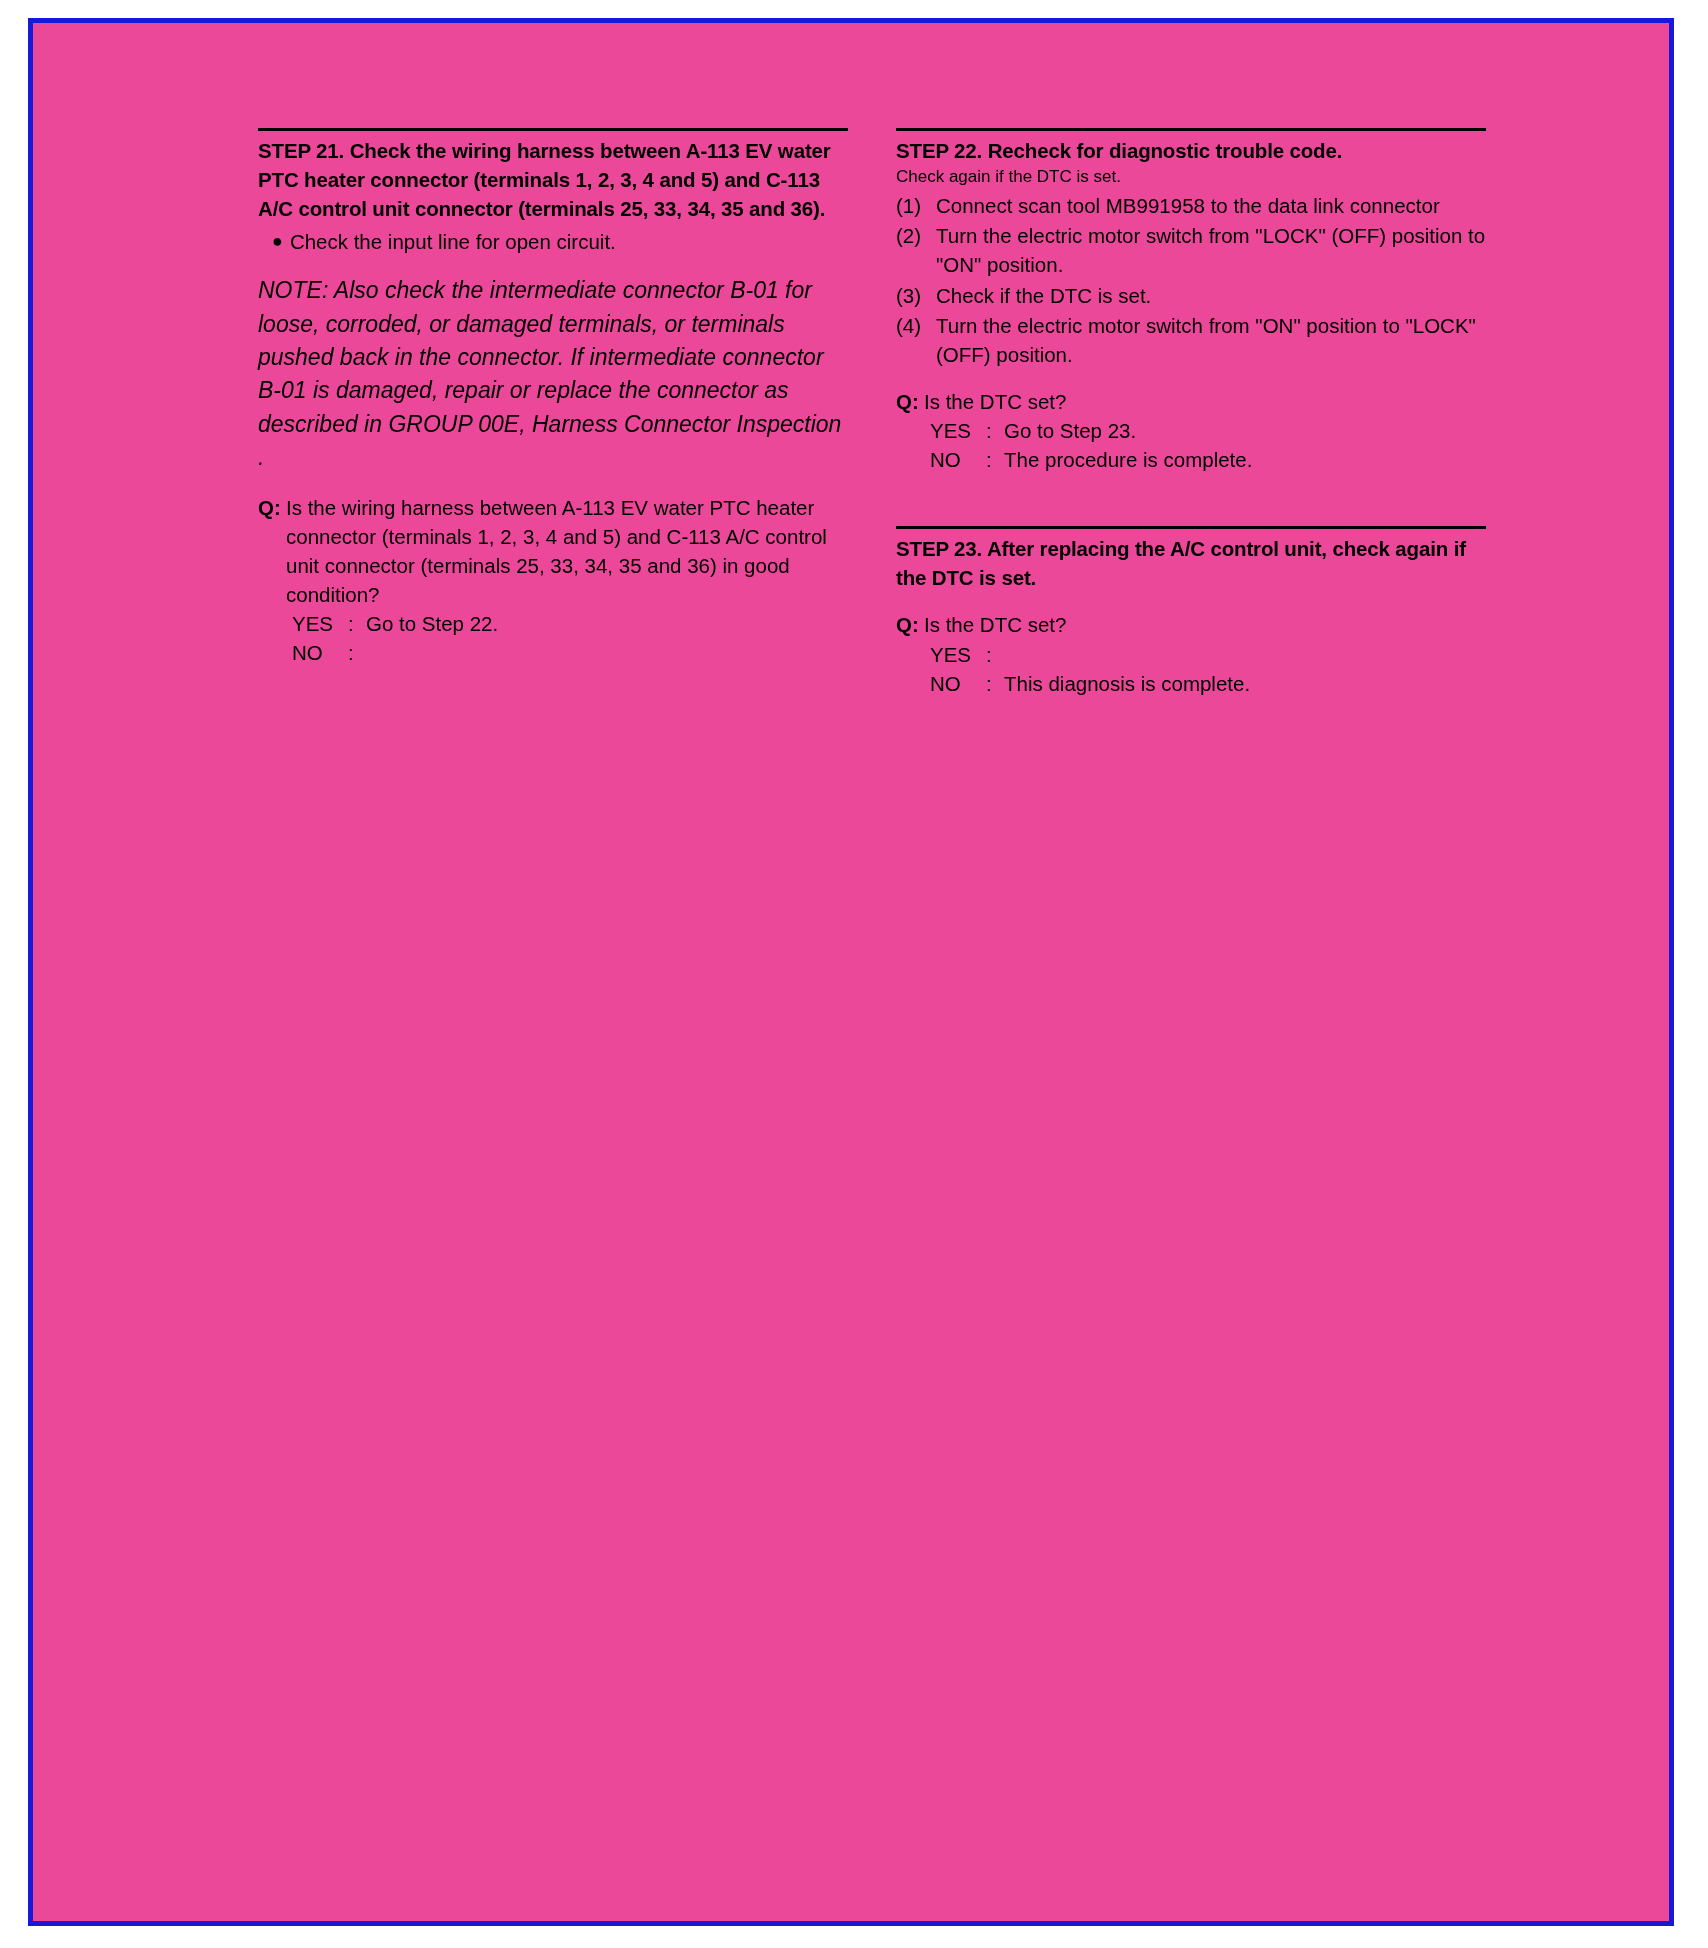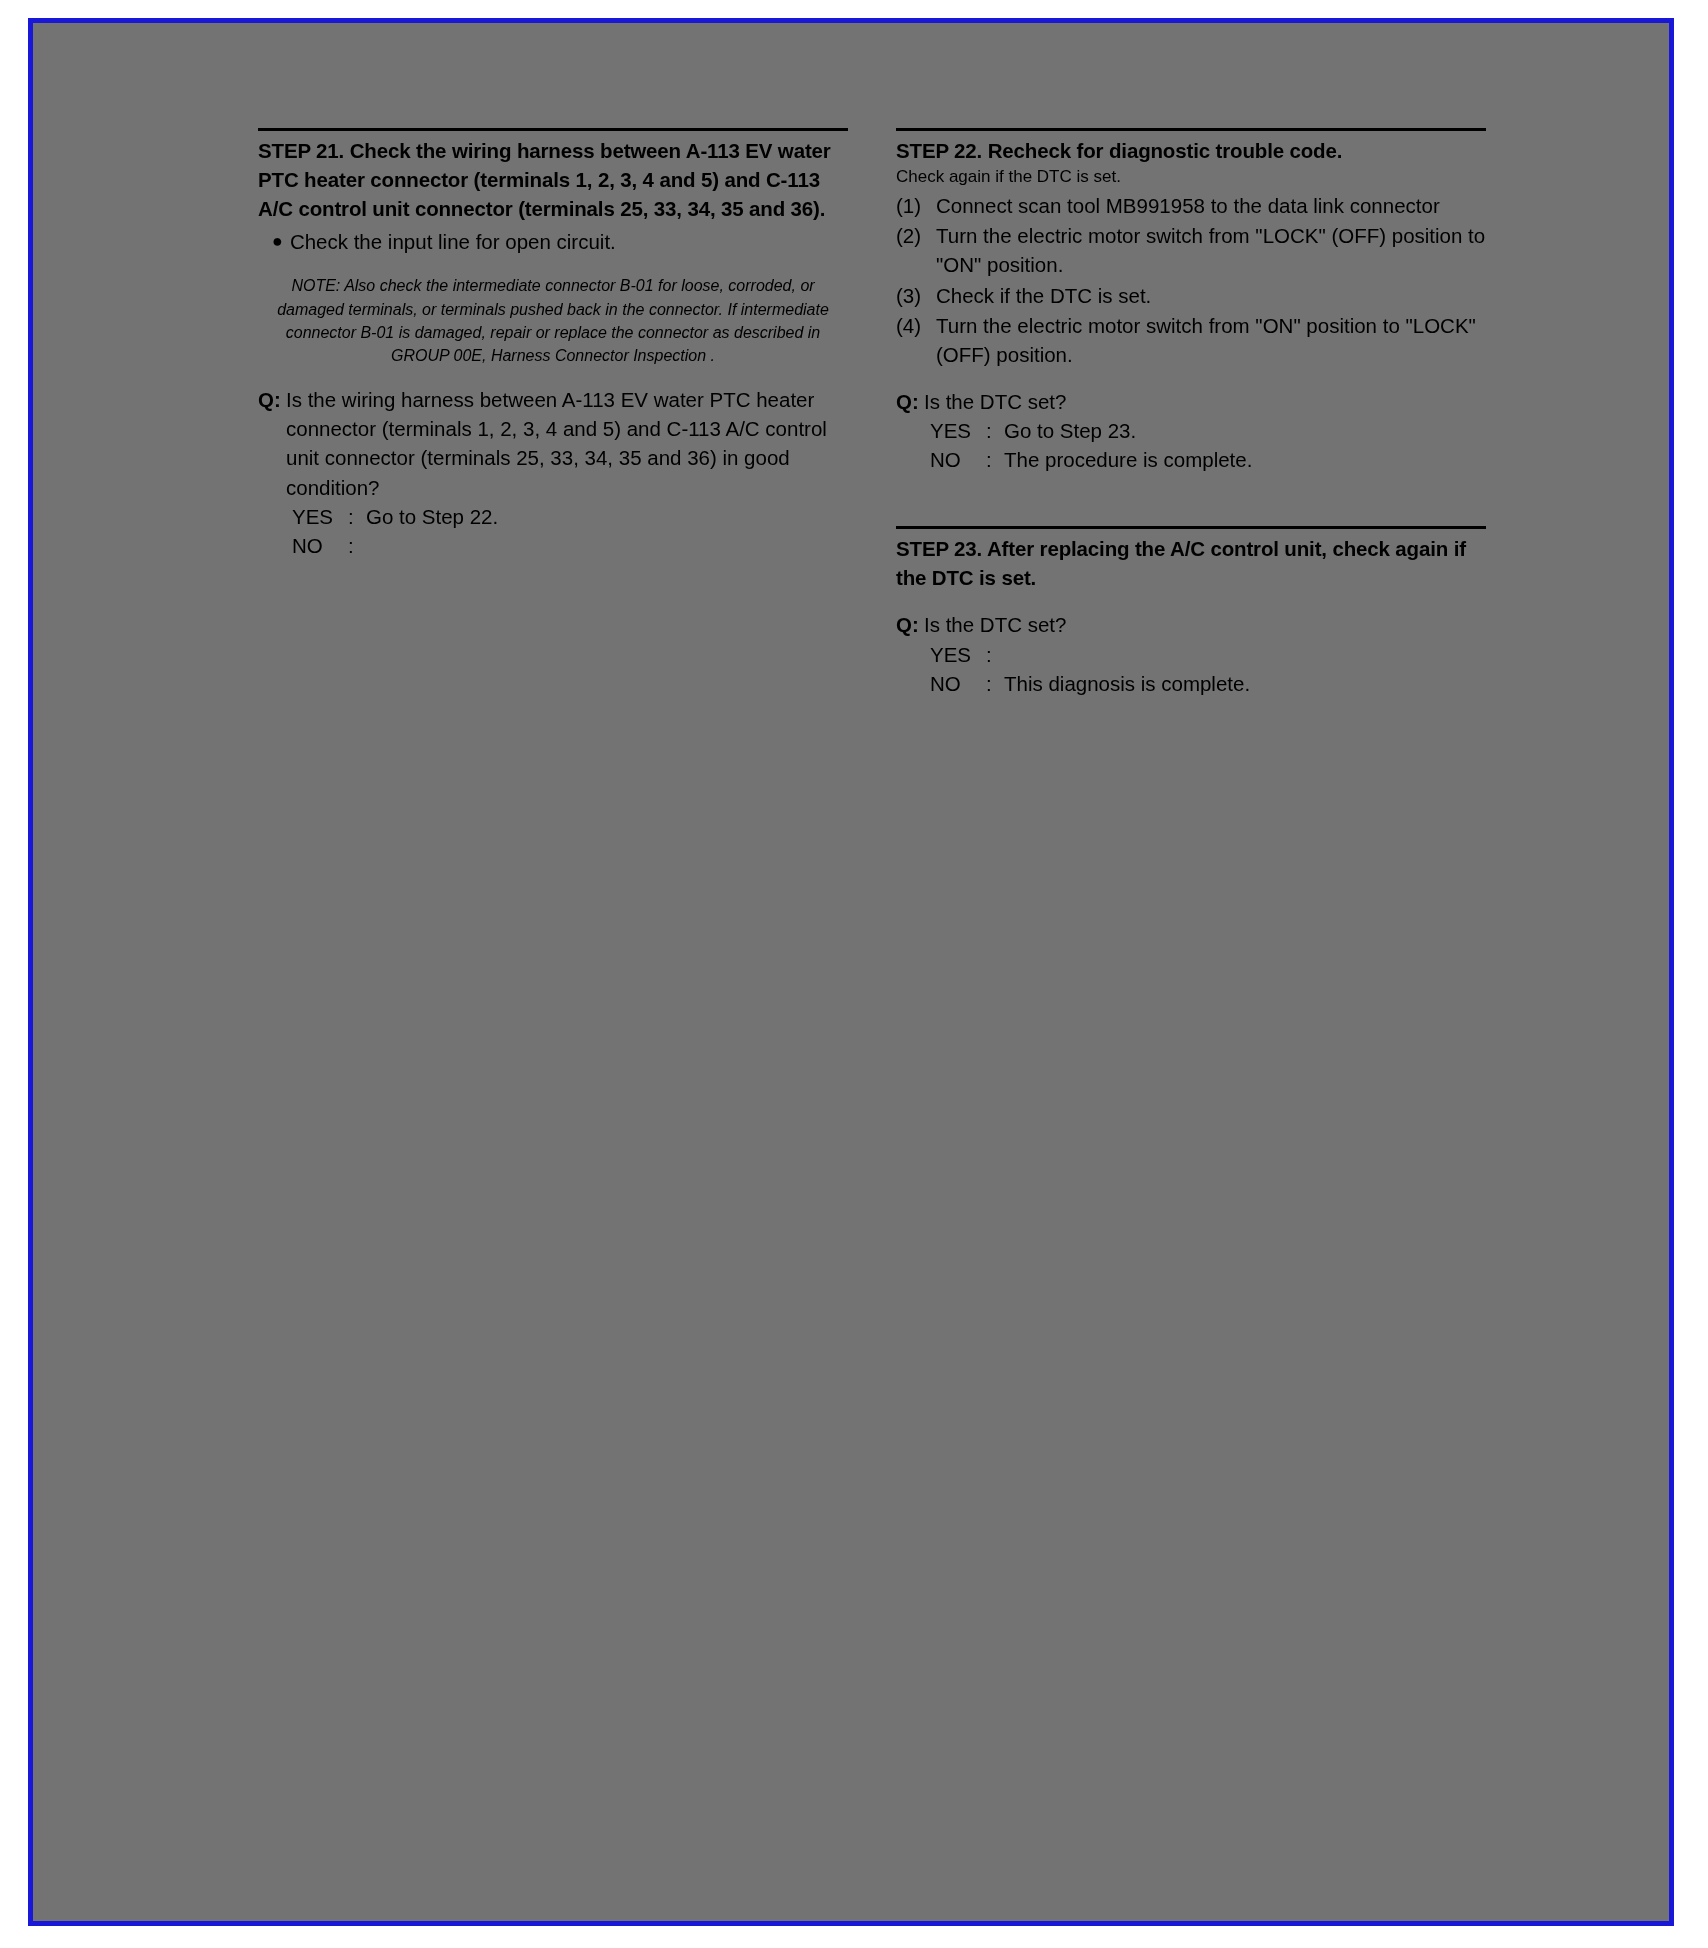--- a/index.html
+++ b/index.html
@@ -15,21 +15,21 @@
     position: relative;
   }
   .page-frame {
     position: absolute;
     left: 28px;
     top: 18px;
     width: 1646px;
     height: 1908px;
     border: 5px solid #1a18d8;
     box-sizing: border-box;
-    background: #737373;
+    background: #ec4899;
   }
   .content {
     position: absolute;
     left: 225px;
     top: 105px;
     width: 1230px;
   }
   .columns {
     display: flex;
     flex-direction: row;
@@ -64,25 +64,24 @@
     text-indent: -20px;
     margin-top: 4px;
   }
   .bullet-dot {
     font-size: 18px;
     vertical-align: 2px;
     padding-right: 7px;
   }
   .note {
     font-style: italic;
-    font-size: 16px;
+    font-size: 23px;
     line-height: 1.45;
     margin-top: 18px;
     margin-bottom: 18px;
-    text-align: center;
   }
   .numbered {
     margin-top: 2px;
   }
   .num-item {
     font-size: 20.5px;
     line-height: 1.42;
     display: flex;
     flex-direction: row;
     margin-bottom: 1px;

